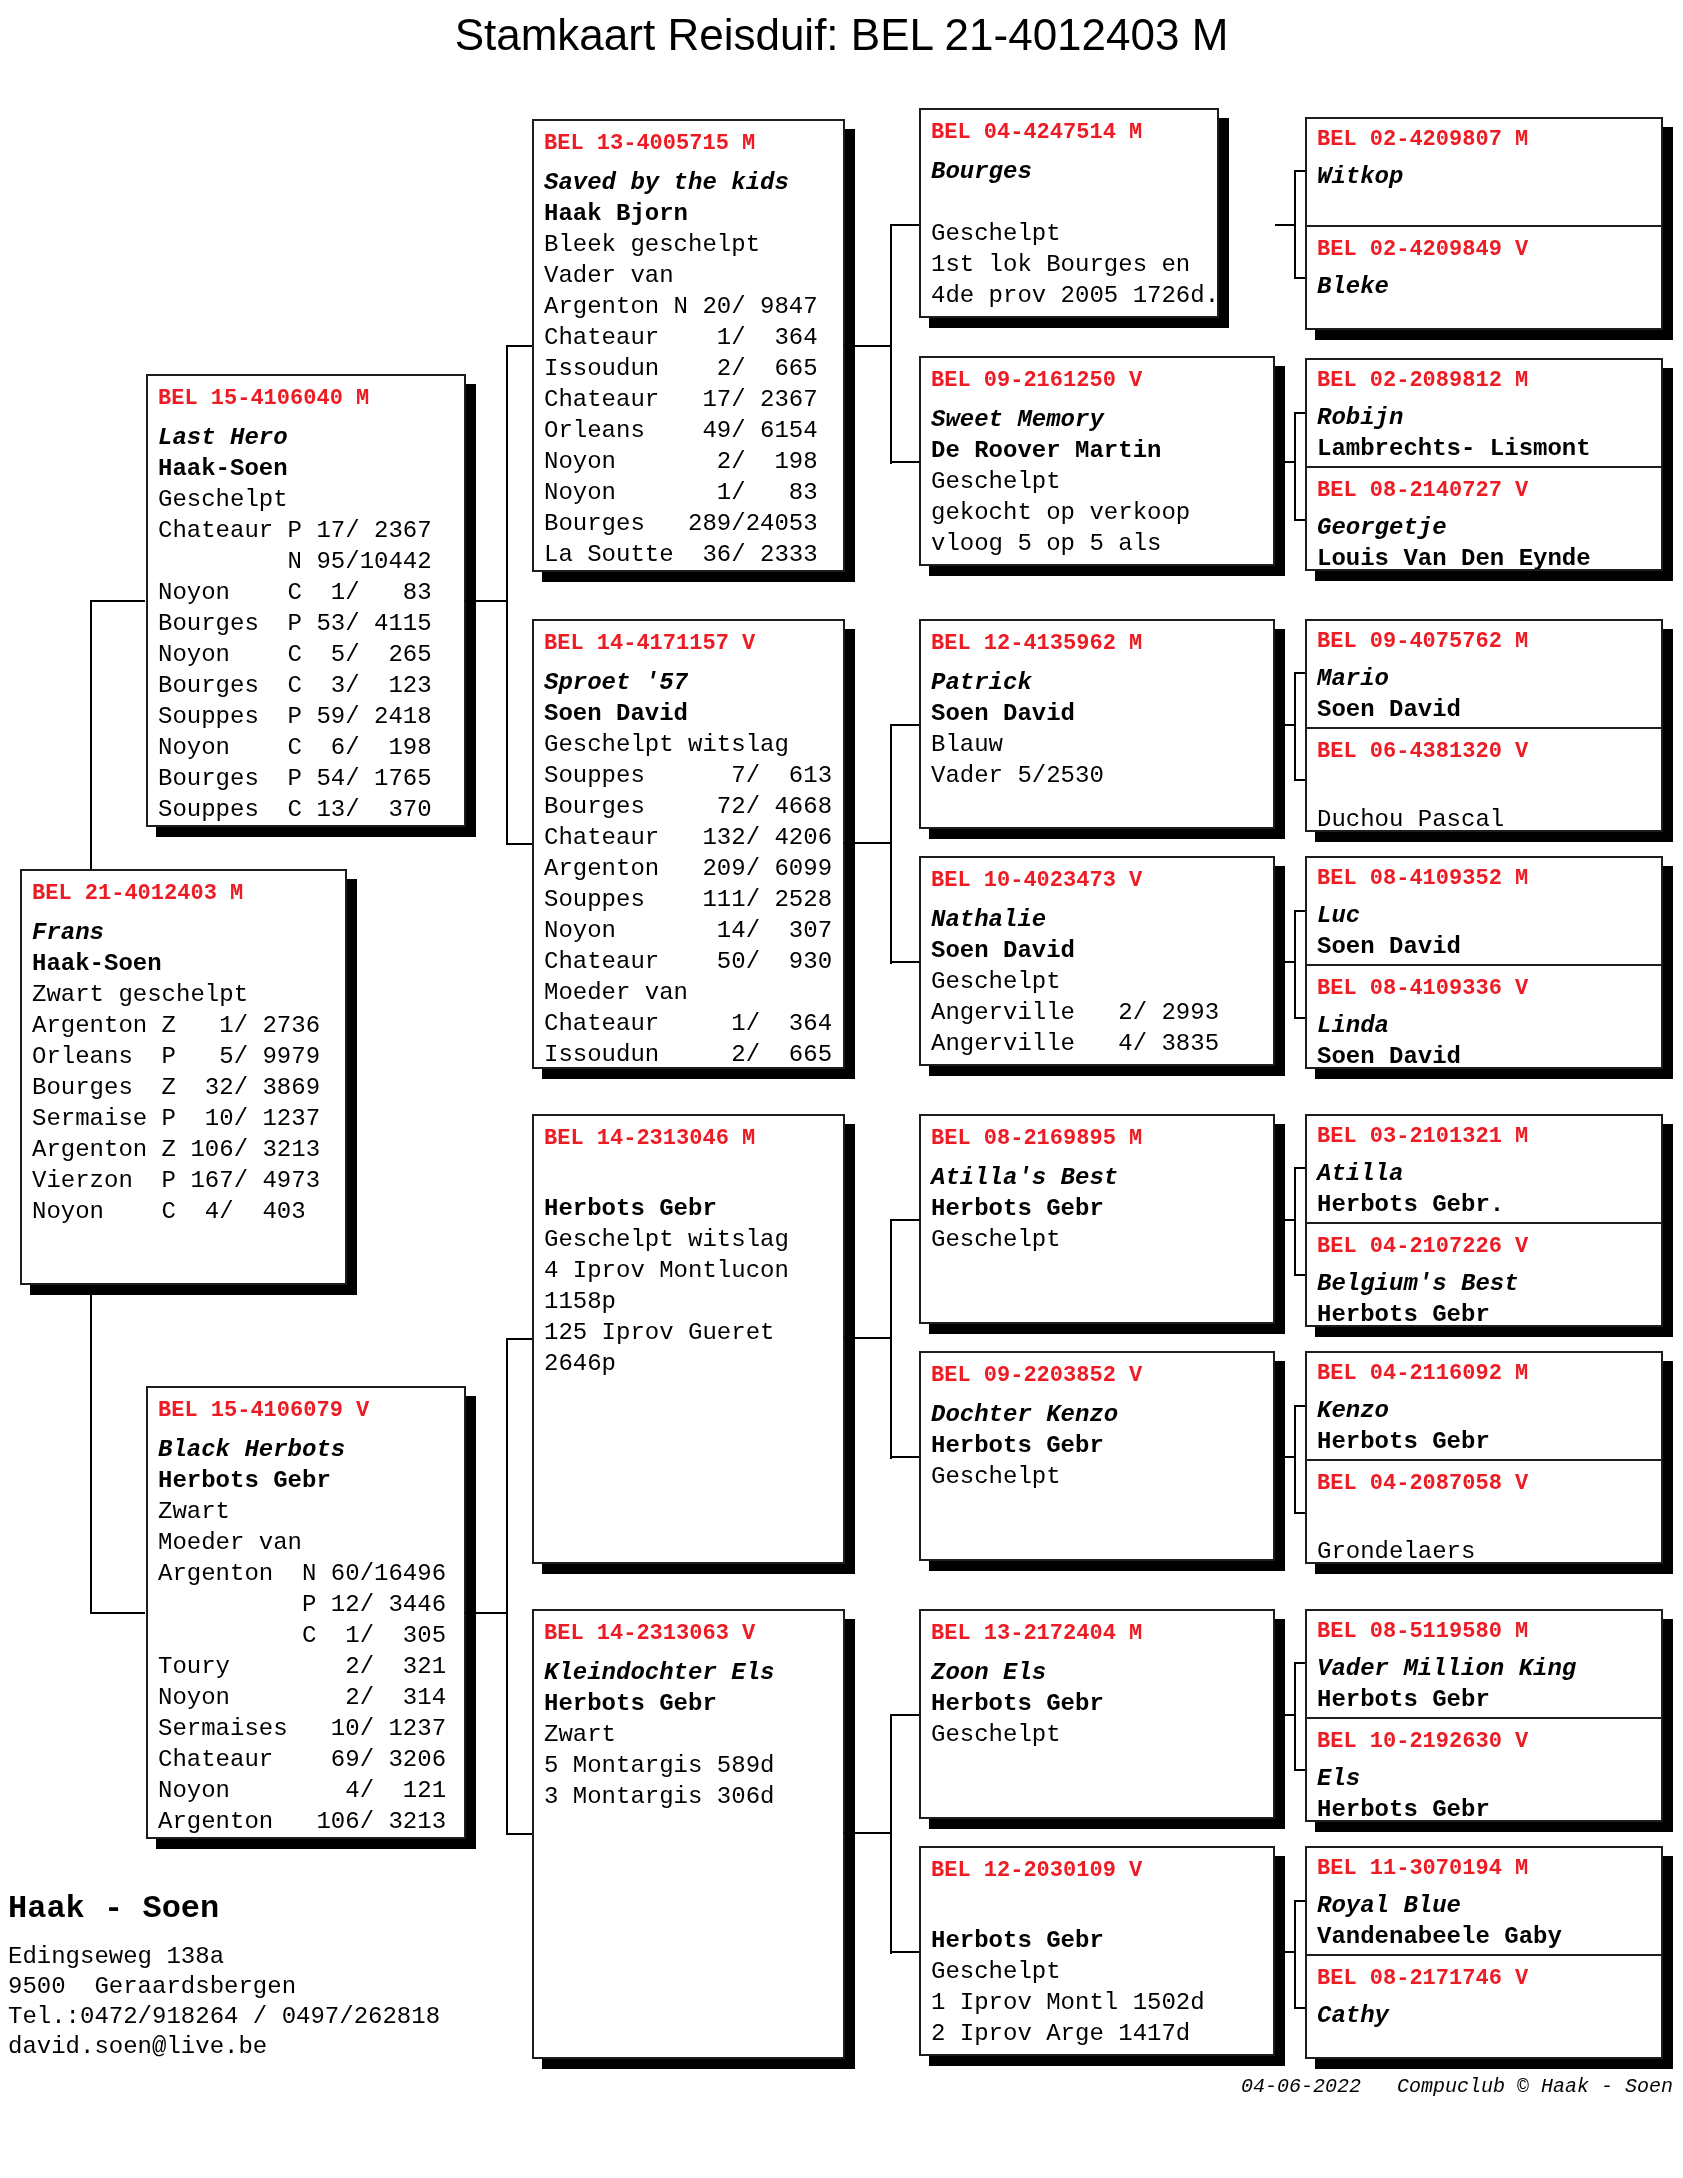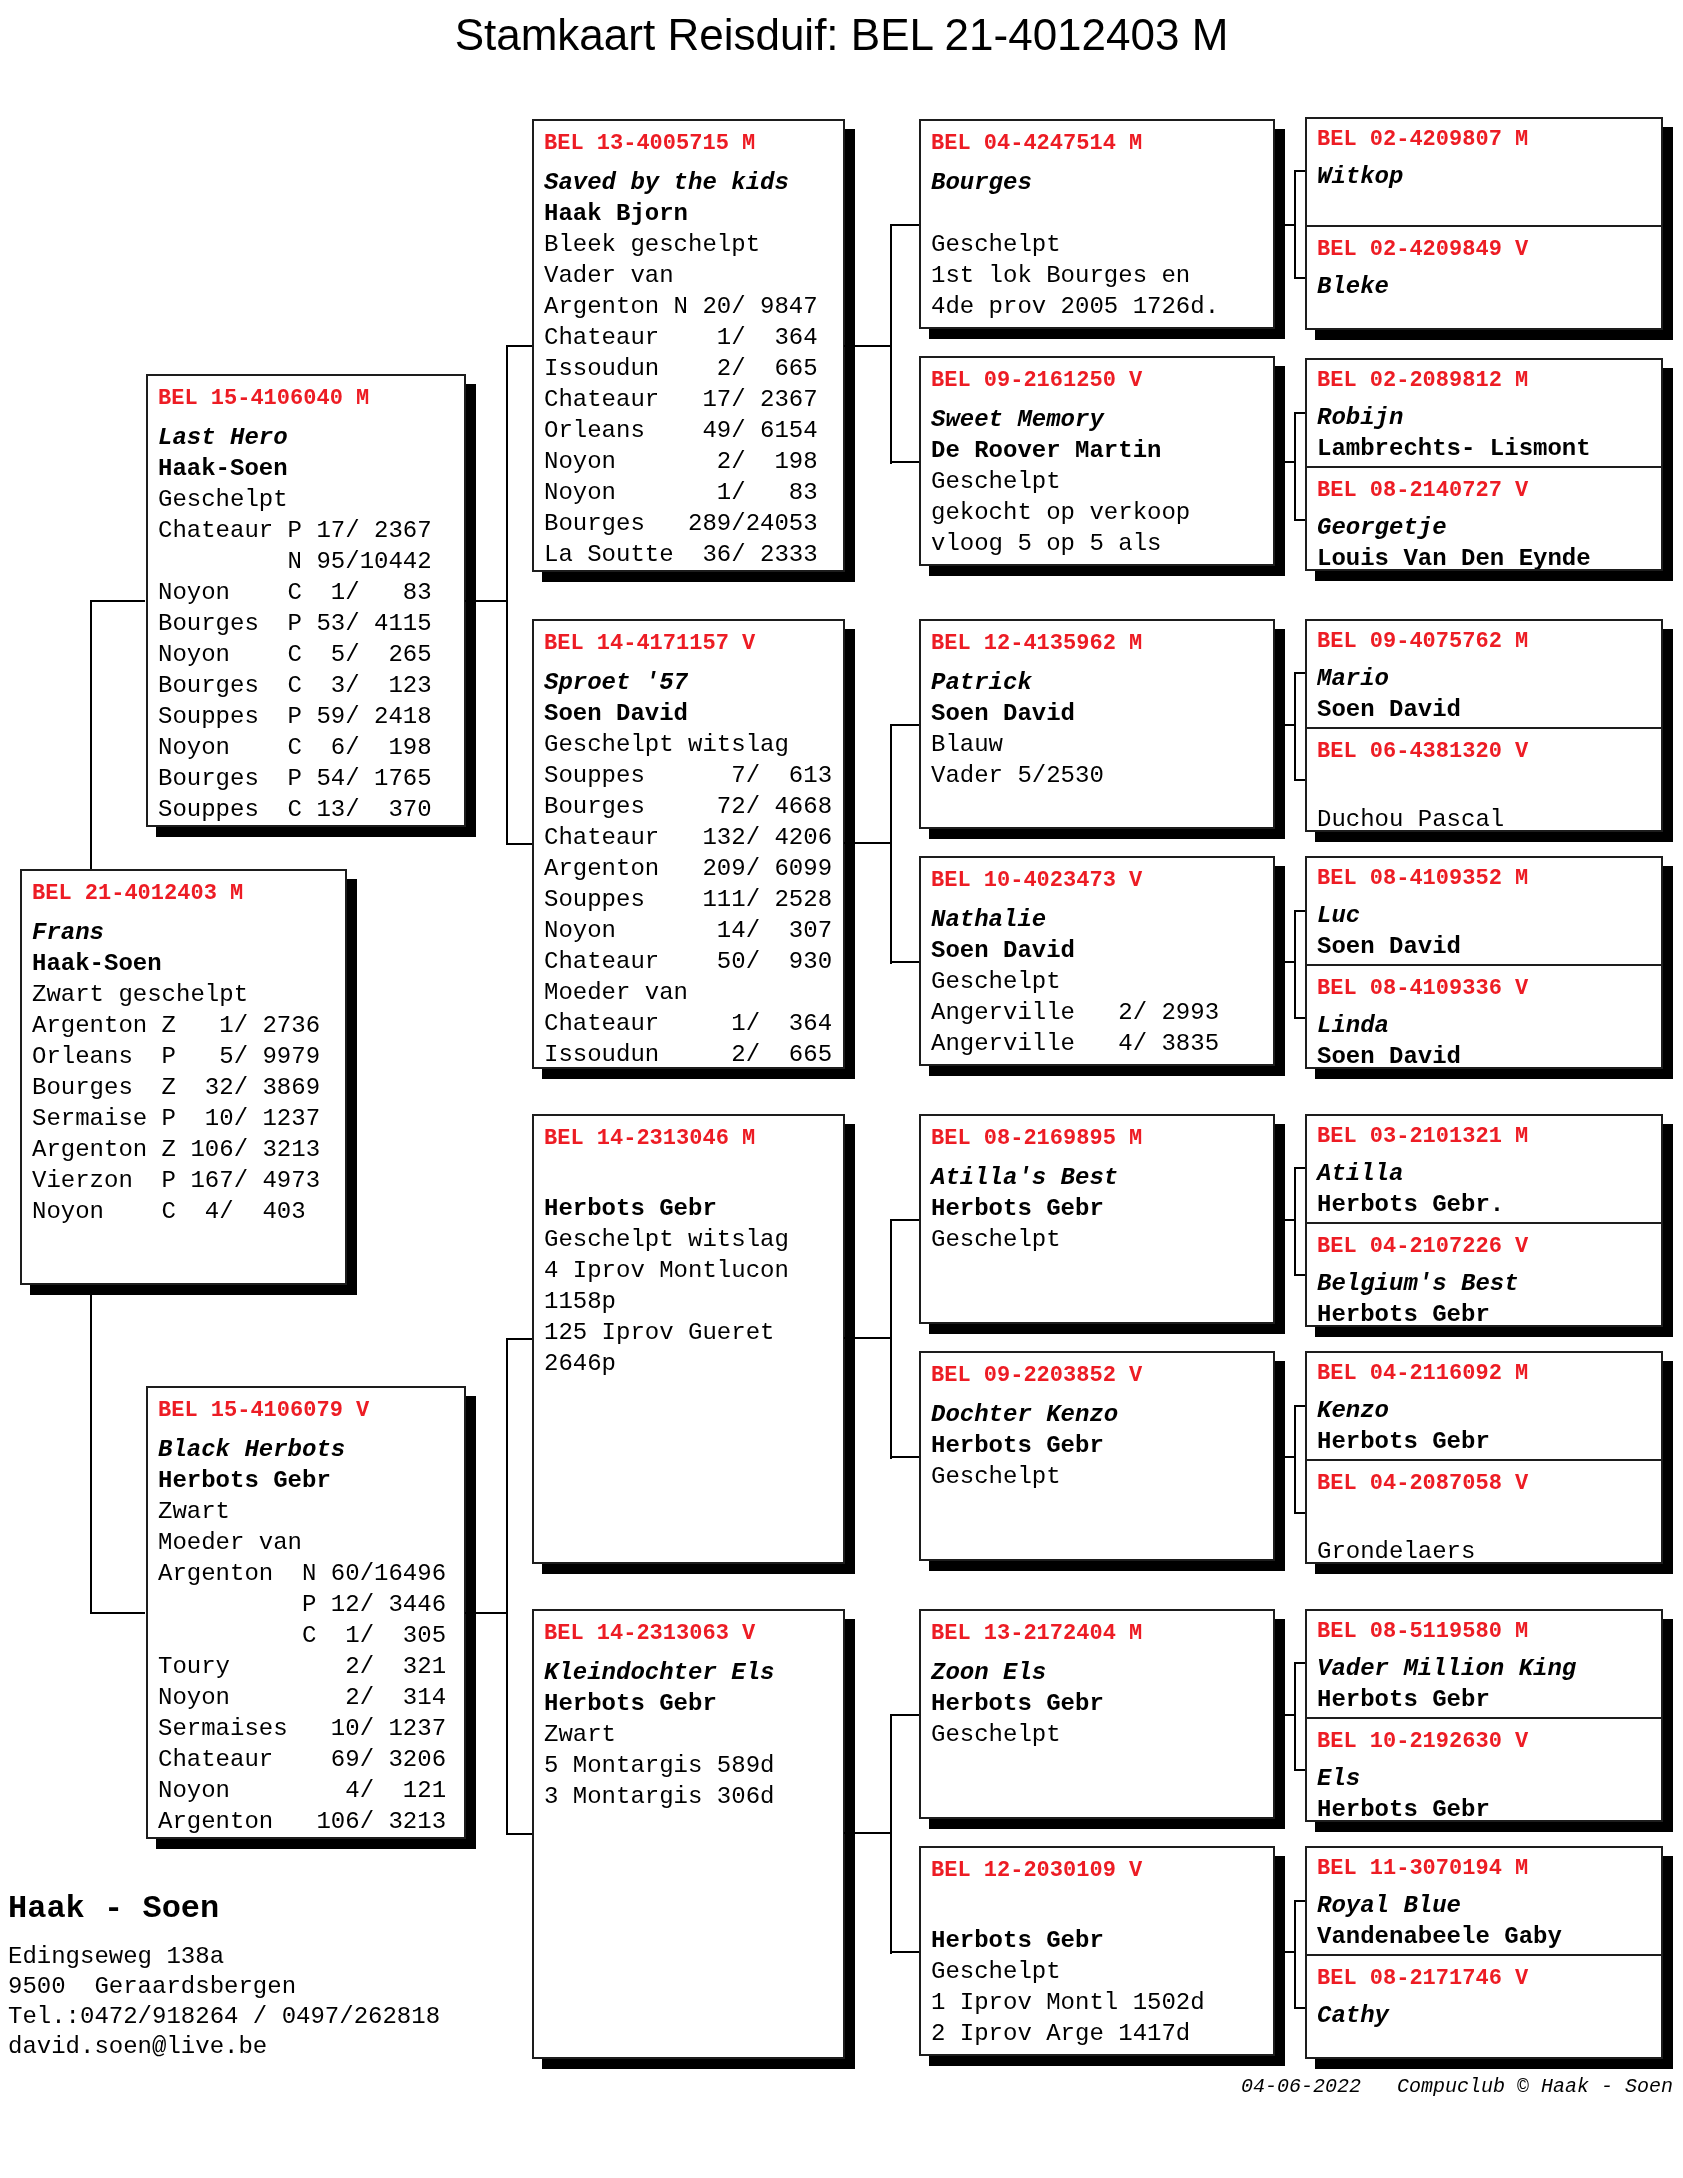--- a/index.html
+++ b/index.html
@@ -136,21 +136,21 @@
     <div class="bhead">BEL 14-2313063 V</div>
     <div>
         <div class="bline name">Kleindochter Els</div>
         <div class="bline owner">Herbots Gebr</div>
         <div class="bline plain">Zwart</div>
         <div class="bline plain">5 Montargis 589d</div>
         <div class="bline plain">3 Montargis 306d</div>
       </div>
   </div>
 
-  <div class="pbox" style="left:919px;top:119px;width:356px;height:210px">
+  <div class="pbox" style="left:919px;top:108px;width:300px;height:210px">
     <div class="bhead">BEL 04-4247514 M</div>
     <div>
         <div class="bline name">Bourges</div>
         <div class="bline owner"></div>
         <div class="bline plain">Geschelpt</div>
         <div class="bline plain">1st lok Bourges en</div>
         <div class="bline plain">4de prov 2005 1726d.</div>
       </div>
   </div>
   <div class="pbox" style="left:919px;top:356px;width:356px;height:210px">

